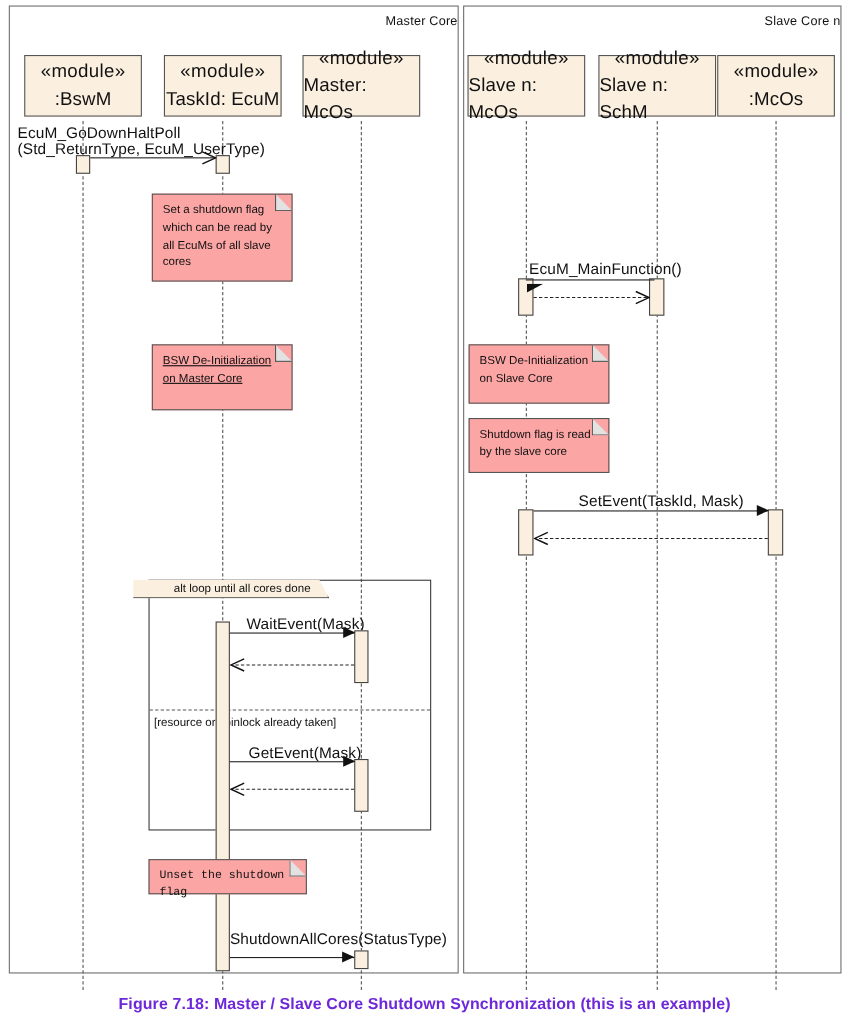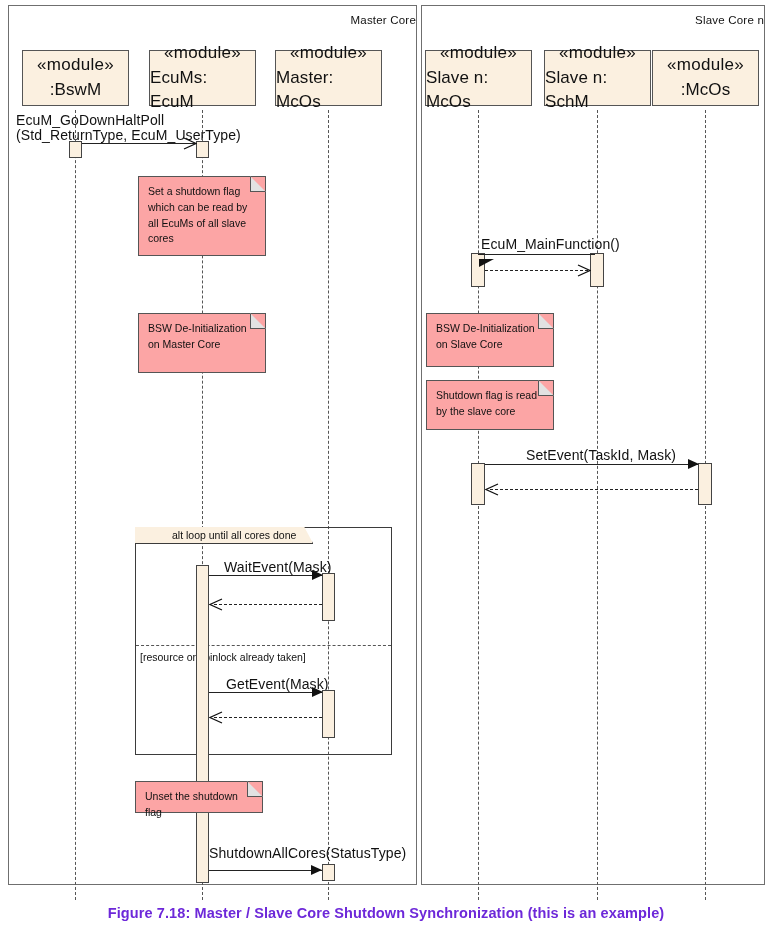--- a/index.html
+++ b/index.html
@@ -100,21 +100,21 @@
   <div class="abs lifeline" style="left:597px;top:110px;height:790px;"></div>
   <div class="abs lifeline" style="left:705px;top:110px;height:790px;"></div>
 
   <div class="abs module" style="left:22px;top:50px;width:107px;height:56px;">
     <span class="stereo">«module»</span>
     <span class="nm">:BswM</span>
   </div>
 
   <div class="abs module" style="left:149px;top:50px;width:107px;height:56px;">
     <span class="stereo">«module»</span>
-    <span class="nm">EcuMs: EcuM</span>
+    <span class="nm">TaskId: EcuM</span>
   </div>
 
   <div class="abs module" style="left:275px;top:50px;width:107px;height:56px;">
     <span class="stereo">«module»</span>
     <span class="nm">Master: McOs</span>
   </div>
 
   <div class="abs module" style="left:425px;top:50px;width:107px;height:56px;">
     <span class="stereo">«module»</span>
     <span class="nm">Slave n: McOs</span>
@@ -140,21 +140,21 @@
     <svg width="14" height="13" viewBox="0 0 14 13">
         <path d="M1 1 L13 6.5 L1 12" fill="none" stroke="#111" stroke-width="1.3"></path>
       </svg>
   </div>
 
   <div class="abs note" style="left:138px;top:176px;width:128px;height:80px;">
     <div class="fold"></div>
     <span>Set a shutdown flag which can be read by all EcuMs of all slave cores</span>
   </div>
 
-  <div class="abs note" style="left:138px;top:313px;width:128px;height:60px;">
+  <div class="abs note" style="left:138px;top:313px;width:128px;height:60px;text-decoration:underline;">
     <div class="fold"></div>
     <span>BSW De-Initialization on Master Core</span>
   </div>
 
   <div class="abs msg-label" style="left:481px;top:236px;">EcuM_MainFunction()</div>
 
   <div class="abs activation" style="left:471px;top:253px;width:14px;height:34px;"></div>
   <div class="abs activation" style="left:590px;top:253px;width:14px;height:34px;"></div>
 
   <div class="abs msg-line" style="left:478px;top:254px;width:117px;"></div>
@@ -190,21 +190,21 @@
   <div class="abs arrow-solid right" style="left:688px;top:459px;"></div>
 
   <div class="abs msg-line ret" style="left:490px;top:489px;width:208px;"></div>
   <div class="abs arrow-open" style="left:485px;top:483px;">
     <svg width="14" height="13" viewBox="0 0 14 13">
         <path d="M13 1 L1 6.5 L13 12" fill="none" stroke="#111" stroke-width="1.3"></path>
       </svg>
   </div>
 
   <div class="abs frag" style="left:135px;top:527px;width:257px;height:228px;"></div>
-  <div class="abs frag-tab" style="left:135px;top:527px;padding-left:37px;">
+  <div class="abs frag-tab" style="left:121px;top:527px;padding-left:37px;">
     <span>alt loop until all cores done</span>
   </div>
   <div class="abs frag-div" style="left:136px;top:645px;width:255px;"></div>
   <div class="abs frag-guard" style="left:140px;top:651px;">[resource or spinlock already taken]</div>
 
   <div class="abs activation" style="left:196px;top:565px;width:13px;height:318px;"></div>
 
   <div class="abs msg-label" style="left:224px;top:559px;">WaitEvent(Mask)</div>
   <div class="abs activation" style="left:322px;top:573px;width:13px;height:48px;"></div>
   <div class="abs msg-line" style="left:209px;top:575px;width:113px;"></div>
@@ -222,21 +222,21 @@
   <div class="abs msg-line" style="left:209px;top:692px;width:113px;"></div>
   <div class="abs arrow-solid right" style="left:312px;top:687px;"></div>
 
   <div class="abs msg-line ret" style="left:214px;top:717px;width:108px;"></div>
   <div class="abs arrow-open" style="left:209px;top:711px;">
     <svg width="14" height="13" viewBox="0 0 14 13">
         <path d="M13 1 L1 6.5 L13 12" fill="none" stroke="#111" stroke-width="1.3"></path>
       </svg>
   </div>
 
-  <div class="abs note" style="left:135px;top:781px;width:128px;height:32px;">
+  <div class="abs note" style="left:135px;top:781px;width:144px;height:32px;font-family:Liberation Mono, monospace;">
     <div class="fold"></div>
     <span>Unset the shutdown flag</span>
   </div>
 
   <div class="abs msg-label" style="left:209px;top:845px;">ShutdownAllCores(StatusType)</div>
   <div class="abs activation" style="left:322px;top:864px;width:13px;height:17px;"></div>
   <div class="abs msg-line" style="left:209px;top:870px;width:113px;"></div>
   <div class="abs arrow-solid right" style="left:311px;top:865px;"></div>
 
   <div class="caption" style="top:905px;">Figure 7.18: Master / Slave Core Shutdown Synchronization (this is an example)</div>

